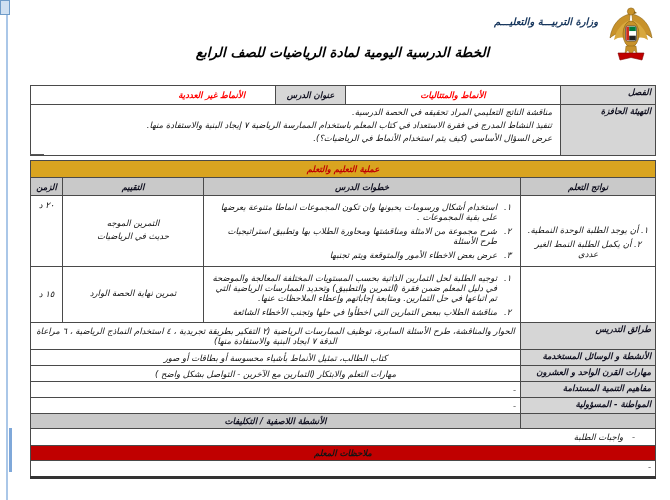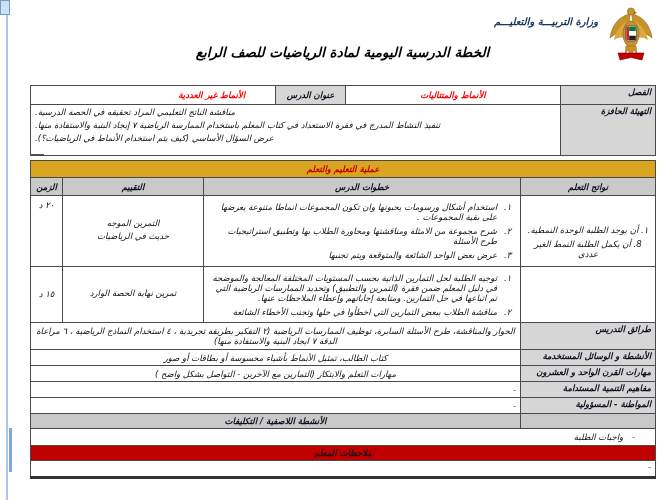--- a/index.html
+++ b/index.html
@@ -20,21 +20,21 @@
   table{border-collapse:collapse;table-layout:fixed;}
   .info-table{position:absolute;top:85px;left:30px;width:625px;border:1.5px solid #404040;}
   .proc-table{position:absolute;top:160px;left:30px;width:625px;border:1.5px solid #404040;border-bottom:3px solid #333;}
   td,th{border:1px solid #4a4a4a;padding:1px 4px;font-size:8.5px;vertical-align:top;overflow:hidden;}
   .lbl{background:#d6d6d6;font-weight:bold;text-align:right;color:#101020;}
   .lbl-c{background:#d6d6d6;font-weight:bold;text-align:center;color:#101020;}
   .red-val{color:#ff0000;font-weight:bold;}
   .center{text-align:center;}
   .vmid{vertical-align:middle;}
   .info-row1 td{height:16px;}
-  .warmup-cell div{margin:1px 4px 3px 0;text-align:left;}
+  .warmup-cell div{margin:1px 4px 3px 0;text-align:right;}
   .stray-dash{position:absolute;left:30px;top:154px;width:14px;border-top:1.5px solid #555;}
   
   .gold-banner{background:#d9a420;color:#c00000;font-weight:bold;text-align:center;height:14px;vertical-align:middle;}
   .hdr td{background:#c9c9c9;font-weight:bold;text-align:center;height:15px;vertical-align:middle;color:#101020;}
   .row1{height:71px;}
   .row2{height:45px;}
   .steps-cell{padding-top:6px;}
   .step{display:flex;gap:7px;margin-bottom:4px;}
   .step-num{flex:0 0 12px;text-align:left;}
   .step-text{flex:1;text-align:right;}
@@ -132,34 +132,34 @@
     <tr class="hdr">
       <td>نواتج التعلم</td>
       <td>خطوات الدرس</td>
       <td>التقييم</td>
       <td>الزمن</td>
     </tr>
 
     <tr class="row1">
       <td class="outcomes-cell">
         <div>١. أن يوجد الطلبة الوحدة النمطية.</div>
-        <div>8. أن يكمل الطلبة النمط الغير عددي</div>
+        <div>٢. أن يكمل الطلبة النمط الغير عددي</div>
       </td>
       <td class="steps-cell">
         <div class="step">
           <span class="step-num">١.</span>
           <span class="step-text">استخدام أشكال ورسومات يحبونها وان تكون المجموعات انماطا متنوعة يعرضها على بقية المجموعات .</span>
         </div>
         <div class="step">
           <span class="step-num">٢.</span>
           <span class="step-text">شرح مجموعة من الامثلة ومناقشتها ومحاورة الطلاب بها وتطبيق استراتيجيات طرح الأسئلة</span>
         </div>
         <div class="step">
           <span class="step-num">٣.</span>
-          <span class="step-text">عرض بعض الواحد الشائعة والمتوقعة ويتم تجنبها</span>
+          <span class="step-text">عرض بعض الاخطاء الأمور والمتوقعة ويتم تجنبها</span>
         </div>
       </td>
       <td class="assess-cell">
         <div>التمرين الموجه</div>
         <div>حديث في الرياضيات</div>
       </td>
       <td class="time-cell" style="vertical-align:top;padding-top:4px;">٢٠ د</td>
     </tr>
 
     <tr class="row2">

